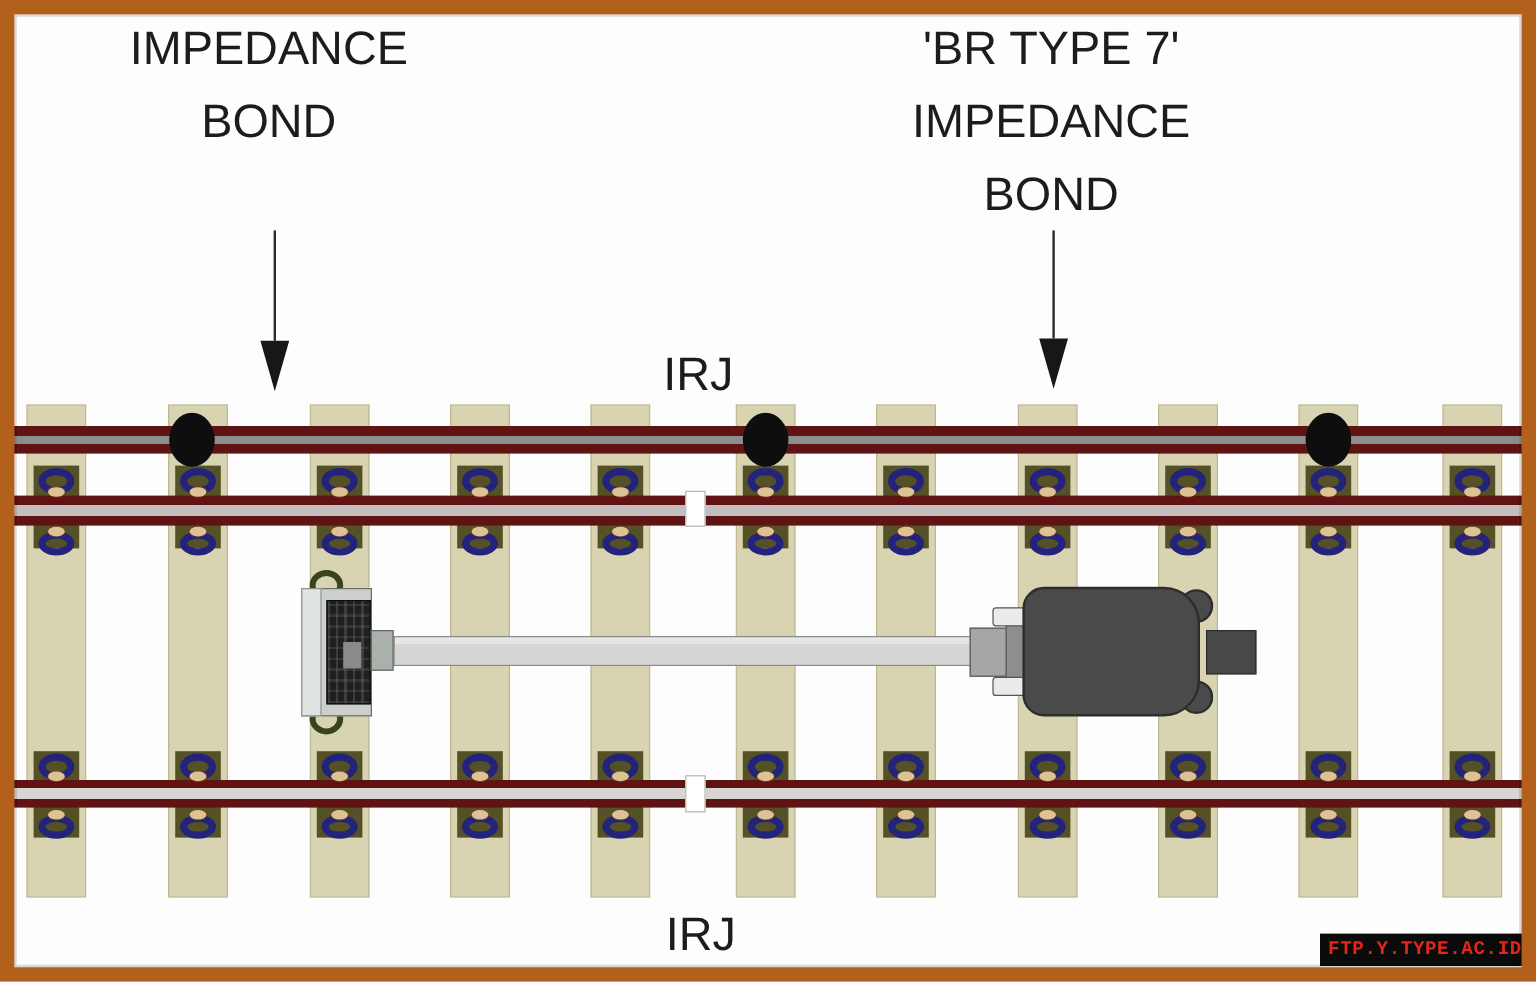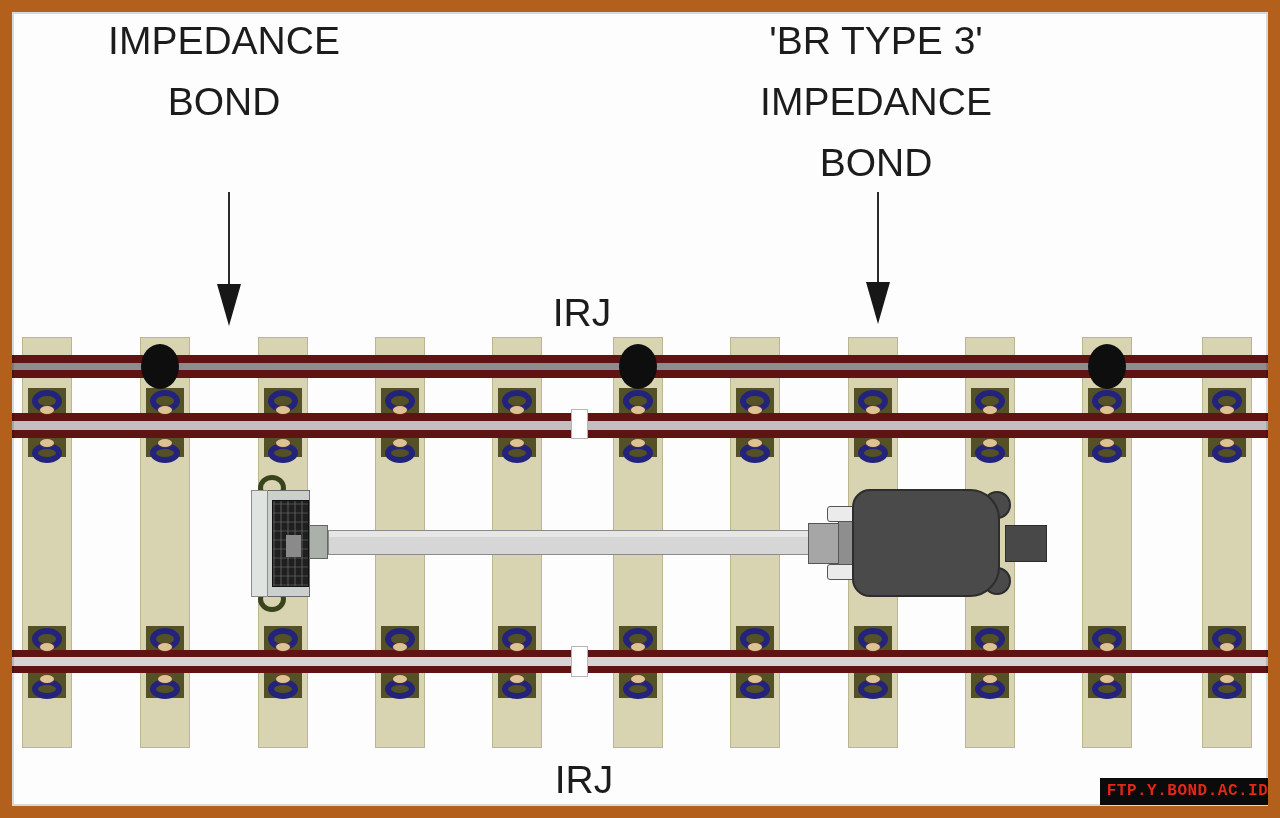--- a/index.html
+++ b/index.html
@@ -225,21 +225,21 @@
     </div>
 
   <div class="bond-label left">
     <div>IMPEDANCE</div>
     <div>BOND</div>
   </div>
   <div class="arrow-line al-left"></div>
   <div class="arrow-head ah-left"></div>
 
   <div class="bond-label right">
-    <div>'BR TYPE 3'</div>
+    <div>'BR TYPE 7'</div>
     <div>IMPEDANCE</div>
     <div>BOND</div>
   </div>
   <div class="arrow-line al-right"></div>
   <div class="arrow-head ah-right"></div>
 
   <div class="irj-label irj-top">IRJ</div>
   <div class="irj-label irj-bottom">IRJ</div>
 
   <div>
@@ -258,16 +258,16 @@
     <div class="br-conn"></div>
     <div class="br-step"></div>
     <div class="br-tab t"></div>
     <div class="br-tab b"></div>
     <div class="br-bump t"></div>
     <div class="br-bump b"></div>
     <div class="br-stub"></div>
     <div class="br-body"></div>
   </div>
 
-  <div class="watermark">FTP.Y.BOND.AC.ID</div>
+  <div class="watermark">FTP.Y.TYPE.AC.ID</div>
 
   <div class="frame"></div>
 </div>
 
 </body></html>

